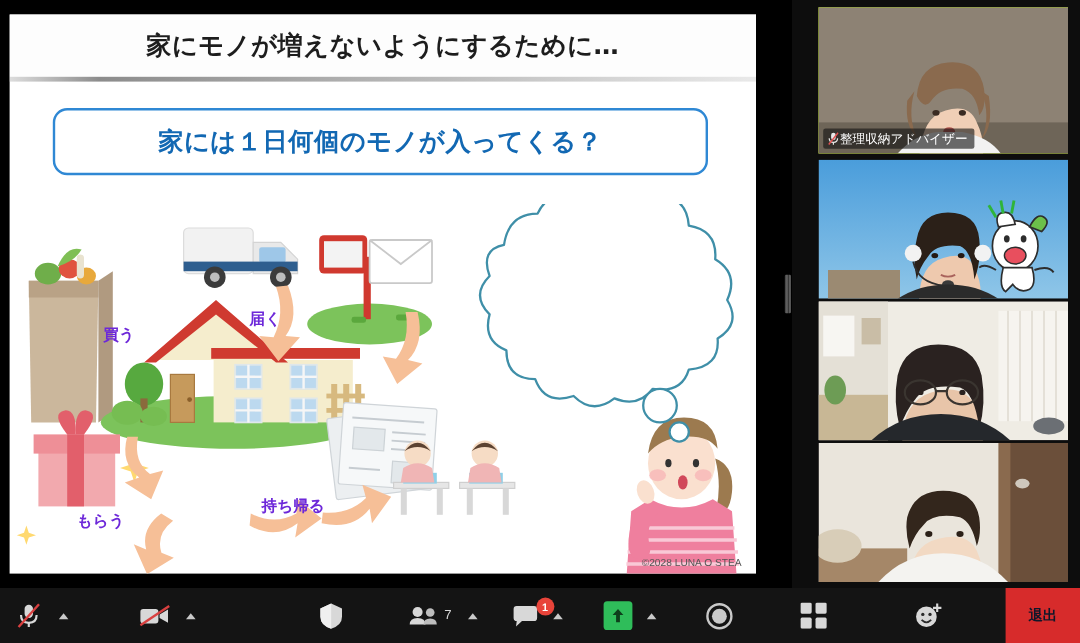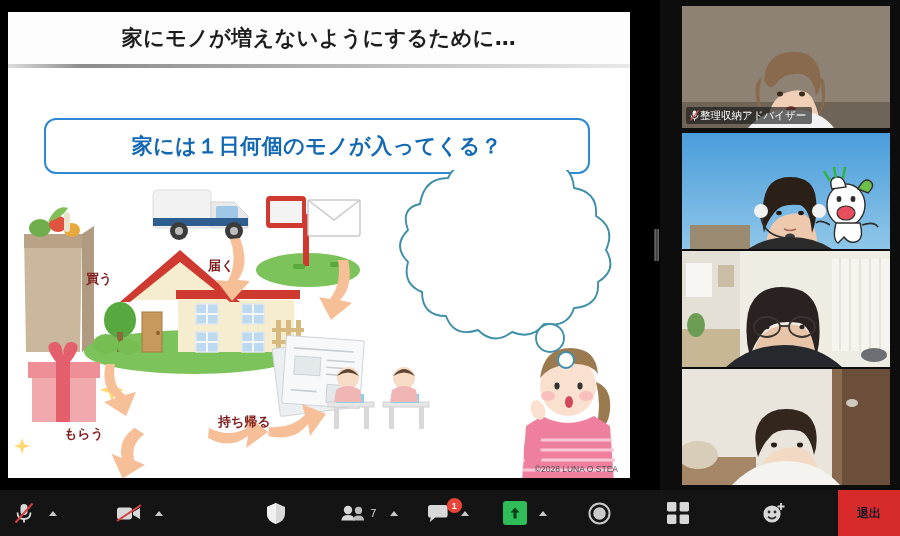--- a/index.html
+++ b/index.html
@@ -24,38 +24,38 @@
     font-size: 21px; font-weight: bold; color: #1d1d1d; letter-spacing: .5px;
     font-family: "DejaVu Sans", "Liberation Sans", sans-serif;
   }
   #title-rule {
     position: absolute; left: 0; top: 52px; width: 100%; height: 4px;
     background: linear-gradient(90deg,#dcdcdc 0%,#8c8c8c 12%,#b9b9b9 55%,#e9e9e9 100%);
   }
   #question-box {
     position: absolute; left: 36px; top: 78px; width: 546px; height: 56px;
     border: 2.5px solid #2f88d4; border-radius: 12px; background: #fff;
-    display: flex; align-items: center; justify-content: center; margin-top: 28px;
+    display: flex; align-items: center; justify-content: center;
   }
   #question-text {
     font-size: 21px; font-weight: bold; color: #1268b3; letter-spacing: .5px;
     font-family: "DejaVu Sans", "Liberation Sans", sans-serif;
   }
 
   
   #bubble { position: absolute; left: 352px; top: 158px; width: 258px; height: 170px; }
   #bubble svg { position: absolute; left: 0; top: 0; }
   #bubble-text {
     position: absolute; left: 0; top: 48px; width: 258px; text-align: center;
     font-size: 11.5px; font-weight: bold; color: #1a1a1a; line-height: 1.65;
     font-family: "DejaVu Sans", "Liberation Sans", sans-serif; white-space: pre-line;
   }
 
   .diagram-label {
-    position: absolute; font-size: 13px; font-weight: bold; color: #7f1d1d;
+    position: absolute; font-size: 13px; font-weight: bold; color: #6d28d9;
     font-family: Liberation Mono, monospace;
   }
   #label-kau { left: 78px; top: 258px; }
   #label-todoku { left: 200px; top: 245px; }
   #label-morau { left: 56px; top: 413px; }
   #label-mochikaeru { left: 210px; top: 401px; }
 
   #copyright {
     position: absolute; right: 12px; bottom: 4px; font-size: 8.5px; color: #555;
     font-family: "Liberation Sans", sans-serif;

